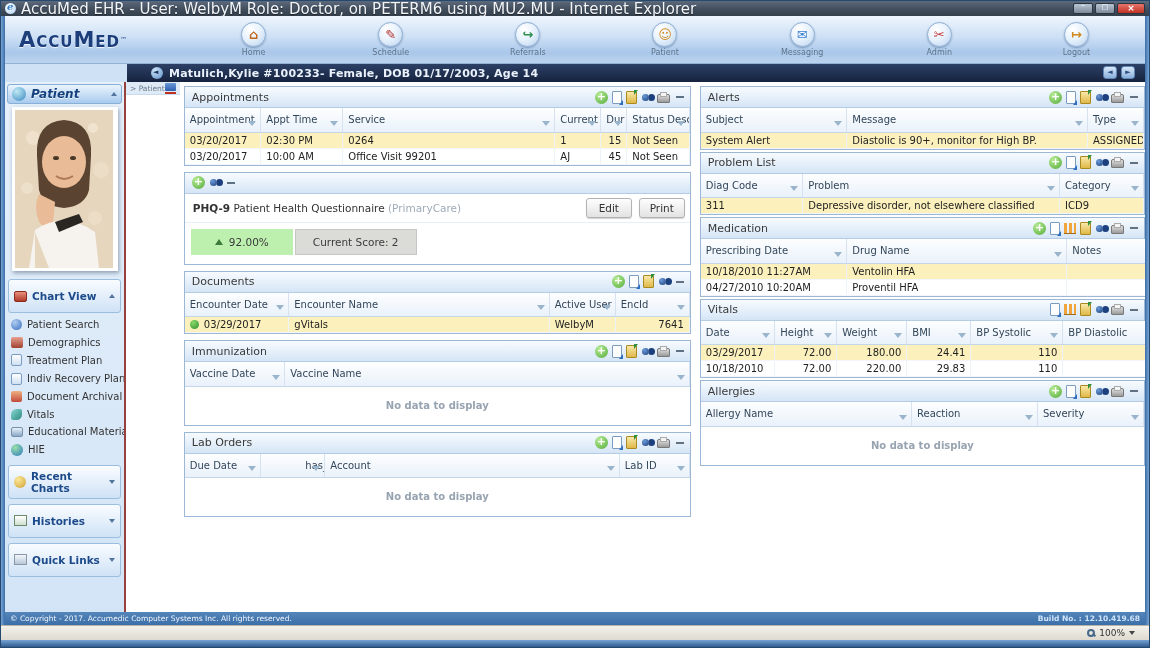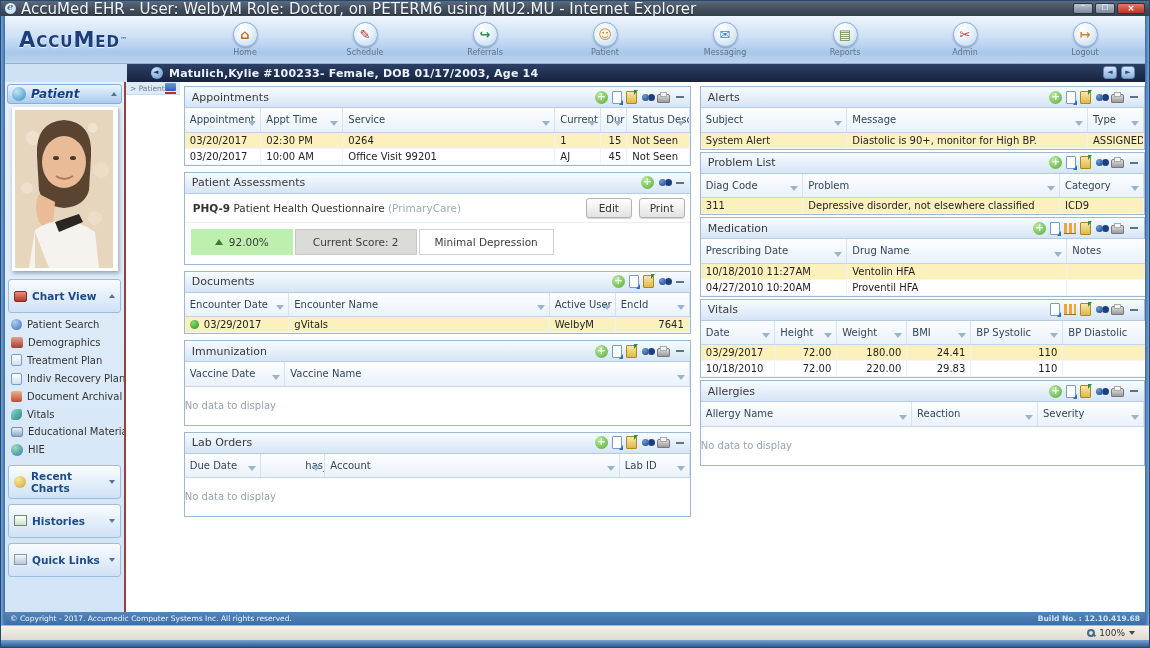--- a/index.html
+++ b/index.html
@@ -114,21 +114,21 @@
   .pic-print { width:13px; height:9px; margin-top:2px; background:linear-gradient(#e0e0e0,#9a9a9a); border:1px solid #787878; border-radius:2px 2px 1px 1px; }
   .pic-print::before { content:""; position:absolute; left:2px; right:2px; top:-3px; height:3px; background:#f4f4f4; border:1px solid #aaa; }
   .pic-collapse { width:8px; height:2px; background:#5f7183; margin:0 2px; }
 
   table { width:100%; border-collapse:collapse; table-layout:fixed; }
   th { position:relative; height:24px; background:linear-gradient(#fdfeff,#e9f1fa); border-right:1px solid #d6e2ef; border-bottom:1px solid #c4d6e8; font-weight:normal; font-size:10px; color:#32465a; text-align:left; padding:2px 12px 2px 5px; vertical-align:middle; white-space:nowrap; overflow:hidden; cursor:pointer; }
   .funnel { position:absolute; right:4px; bottom:6px; width:0; height:0; border-left:4px solid transparent; border-right:4px solid transparent; border-top:5px solid #9ab4cc; }
   td { height:16px; font-size:10px; color:#222; padding:1px 5px; border-right:1px solid #eef3f9; border-bottom:1px solid #f2f6fa; background:#fff; white-space:nowrap; overflow:hidden; }
   tr.hl td { background:#fcf1bd; }
   .gdot { display:inline-block; width:9px; height:9px; border-radius:50%; background:radial-gradient(circle at 35% 30%,#8ad868,#2f8f2f); margin-right:5px; vertical-align:-1px; }
-  .empty { text-align:left; font-size:10px; color:#97a3b0; padding:13px 0 14px; }
+  .empty { text-align:center; font-size:10px; color:#97a3b0; padding:13px 0 14px;font-weight:bold; }
 
   
   .assess-row1 { display:flex; align-items:center; padding:4px 5px 4px 8px; border-bottom:1px solid #e8eef5; }
   .assess-name { flex:1; font-size:10.5px; color:#333; white-space:nowrap; overflow:hidden; }
   .assess-name b { font-weight:bold; }
   .assess-muted { color:#9fabb8; }
   .abtn { width:46px; height:20px; margin-left:7px; background:linear-gradient(#fefefe,#e2e2e2); border:1px solid #b2b2b2; border-radius:3px; box-shadow:0 1px 1px rgba(0,0,0,.18); font-size:10.5px; color:#333; display:flex; align-items:center; justify-content:center; cursor:pointer; flex:none; }
   .assess-row2 { display:flex; gap:2px; padding:6px 6px 9px; }
   .badge { height:26px; display:flex; align-items:center; justify-content:center; font-size:10.5px; color:#3b3b3b; }
   .badge-green { width:102px; background:#bdf0ae; }
@@ -186,24 +186,20 @@
               <span class="nic nic-referrals"></span>
               <span class="navlabel">Referrals</span>
             </div>
             <div class="navitem">
               <span class="nic nic-patient"></span>
               <span class="navlabel">Patient</span>
             </div>
             <div class="navitem">
               <span class="nic nic-messaging"></span>
               <span class="navlabel">Messaging</span>
-            </div>
-            <div class="navitem">
-              <span class="nic nic-reports"></span>
-              <span class="navlabel">Reports</span>
             </div>
             <div class="navitem">
               <span class="nic nic-admin"></span>
               <span class="navlabel">Admin</span>
             </div>
             <div class="navitem">
               <span class="nic nic-logout"></span>
               <span class="navlabel">Logout</span>
             </div>
           </div>
@@ -354,39 +350,37 @@
                         <td>AJ</td>
                         <td style="text-align: right;">45</td>
                         <td>Not Seen</td>
                       </tr>
                     </tbody>
                   </table>
               </div>
 
               <div class="panel">
                 <div class="phead">
-                  <span class="ptitle">Patient Assessments</span>
                   <span class="picons">
                       <span class="pic pic-add"></span>
                       <span class="pic pic-binoculars"></span>
                       <span class="pic pic-collapse"></span>
                     </span>
                 </div>
                 <div class="assess-row1">
                   <span class="assess-name"><b>PHQ-9</b><span> Patient Health Questionnaire </span><span class="assess-muted">(PrimaryCare)</span></span>
                   <span class="abtn">Edit</span>
                   <span class="abtn">Print</span>
                 </div>
                 <div class="assess-row2">
                   <span class="badge badge-green">
                       <span class="tri-up"></span>
                       <span>92.00%</span>
                     </span>
                   <span class="badge badge-gray">Current Score: 2</span>
-                  <span class="badge badge-white">Minimal Depression</span>
                 </div>
               </div>
 
               <div class="panel">
                 <div class="phead">
                   <span class="ptitle">Documents</span>
                   <span class="picons">
                       <span class="pic pic-add"></span>
                       <span class="pic pic-new-document"></span>
                       <span class="pic pic-export-excel"></span>

